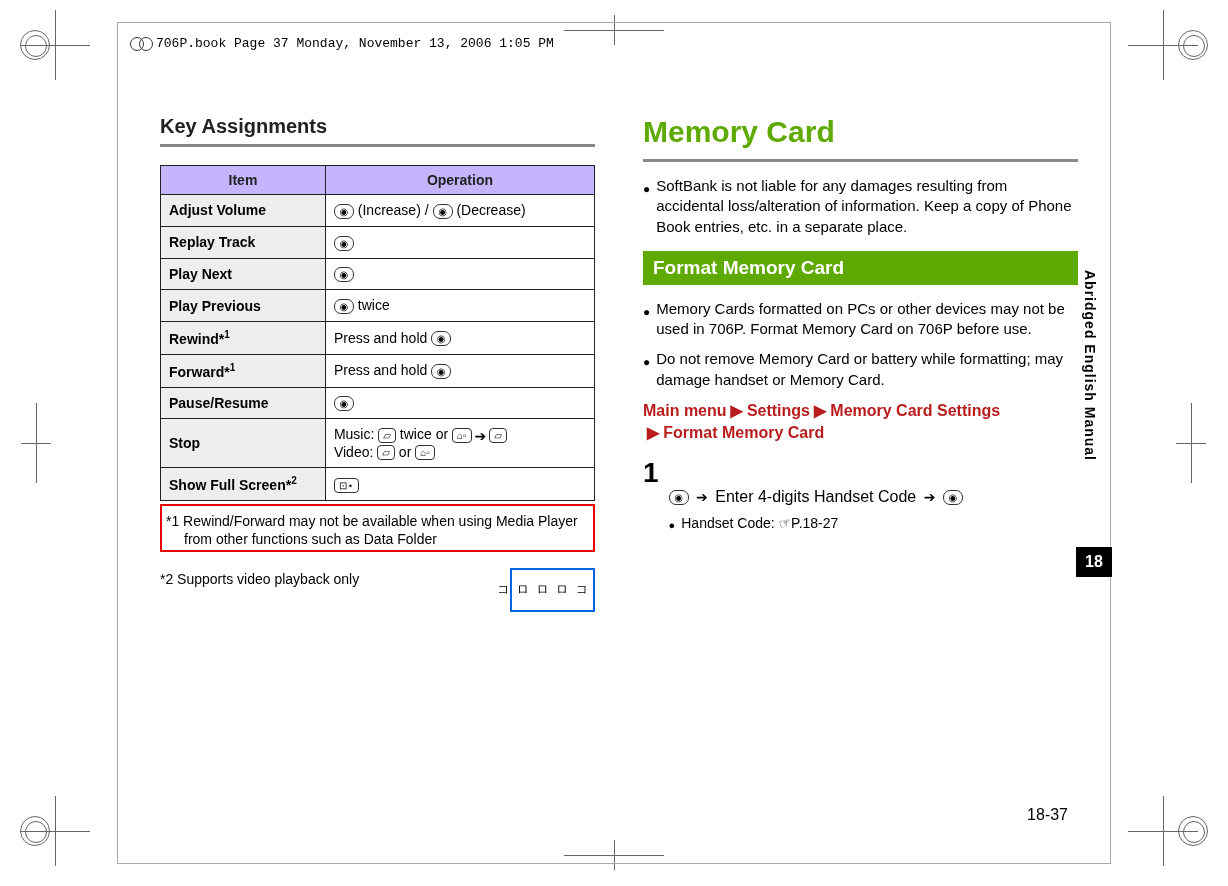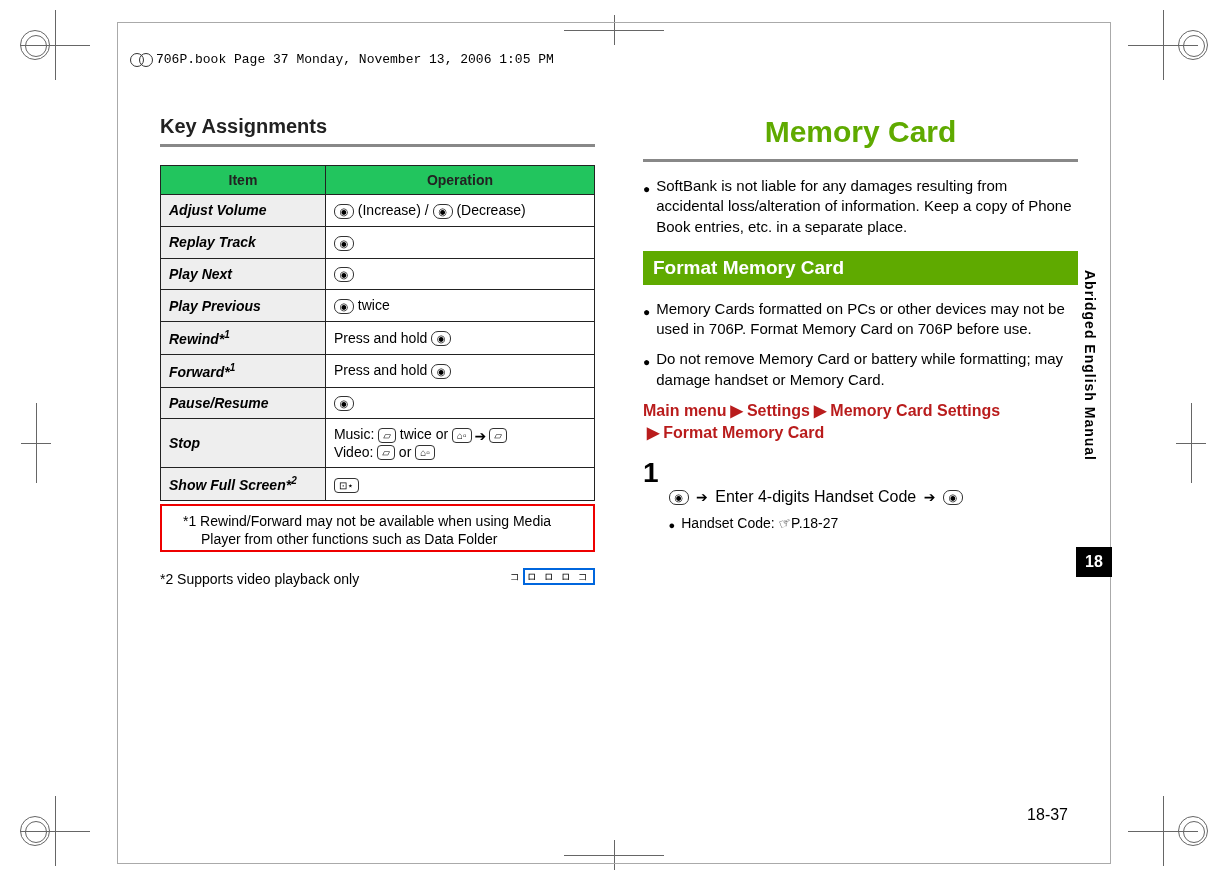--- a/index.html
+++ b/index.html
@@ -65,21 +65,21 @@
     top: 50%;
     transform: translateY(-50%);
   }
   .side-mark .vline { width: 1px; height: 80px; background: #666; }
   .side-mark .hline { width: 30px; height: 1px; background: #666; position: absolute; top: 50%; left: -15px; }
   .sm-left { left: 36px; }
   .sm-right { right: 36px; }
   
   .book-header {
     position: absolute;
-    top: 52px; left: 130px;
+    top: 36px; left: 130px;
     font-family: "Courier New", monospace;
     font-size: 13px;
     display: flex;
     align-items: center;
     gap: 8px;
   }
   .book-header .rings {
     display: flex;
     gap: -4px;
   }
@@ -124,36 +124,35 @@
     height: 3px;
     background: #888;
     margin-bottom: 18px;
   }
   table.key-table {
     border-collapse: collapse;
     width: 100%;
     font-size: 14px;
   }
   table.key-table th {
-    background: #22c55e;
+    background: #c4b5fd;
     border: 1px solid #222;
     padding: 6px 20px;
     font-weight: bold;
     color: #222;
   }
   table.key-table td {
     border: 1px solid #222;
     padding: 7px 8px;
     vertical-align: middle;
   }
   table.key-table td.item {
     background: #eee;
     font-weight: bold;
     width: 38%;
-    font-style: italic;
   }
   .sup { font-size: 10px; vertical-align: super; }
   .key-icon {
     display: inline-block;
     border: 1px solid #333;
     border-radius: 4px;
     padding: 0 4px;
     font-size: 10px;
     height: 15px;
     line-height: 14px;
@@ -166,39 +165,38 @@
 
   .footnote {
     font-size: 14px;
     margin-top: 4px;
     line-height: 1.3;
     padding-left: 18px;
     text-indent: -18px;
   }
   .box-red {
     border: 2px solid #e00;
-    padding: 2px 21px;
+    padding: 2px 4px;
     display: inline-block;
   }
   .box-blue {
     border: 2px solid #06d;
     display: inline-block;
-    padding: 0 3px;
+    padding: 12px 3px;
     float: right;
     margin-top: -2px;
-    font-size: 10px;
+    font-size: 12px;
     letter-spacing: 2px;
   }
 
   h1.mem-heading {
     font-size: 30px;
     font-weight: bold;
     color: #5faa00;
     margin-bottom: 10px;
-    text-align: center;
   }
   .rule-bar2 { height: 3px; background: #888; margin-bottom: 14px; }
   .lead {
     font-size: 16px;
     margin-bottom: 8px;
   }
   .bullet {
     font-size: 15px;
     display: flex;
     margin-bottom: 10px;

